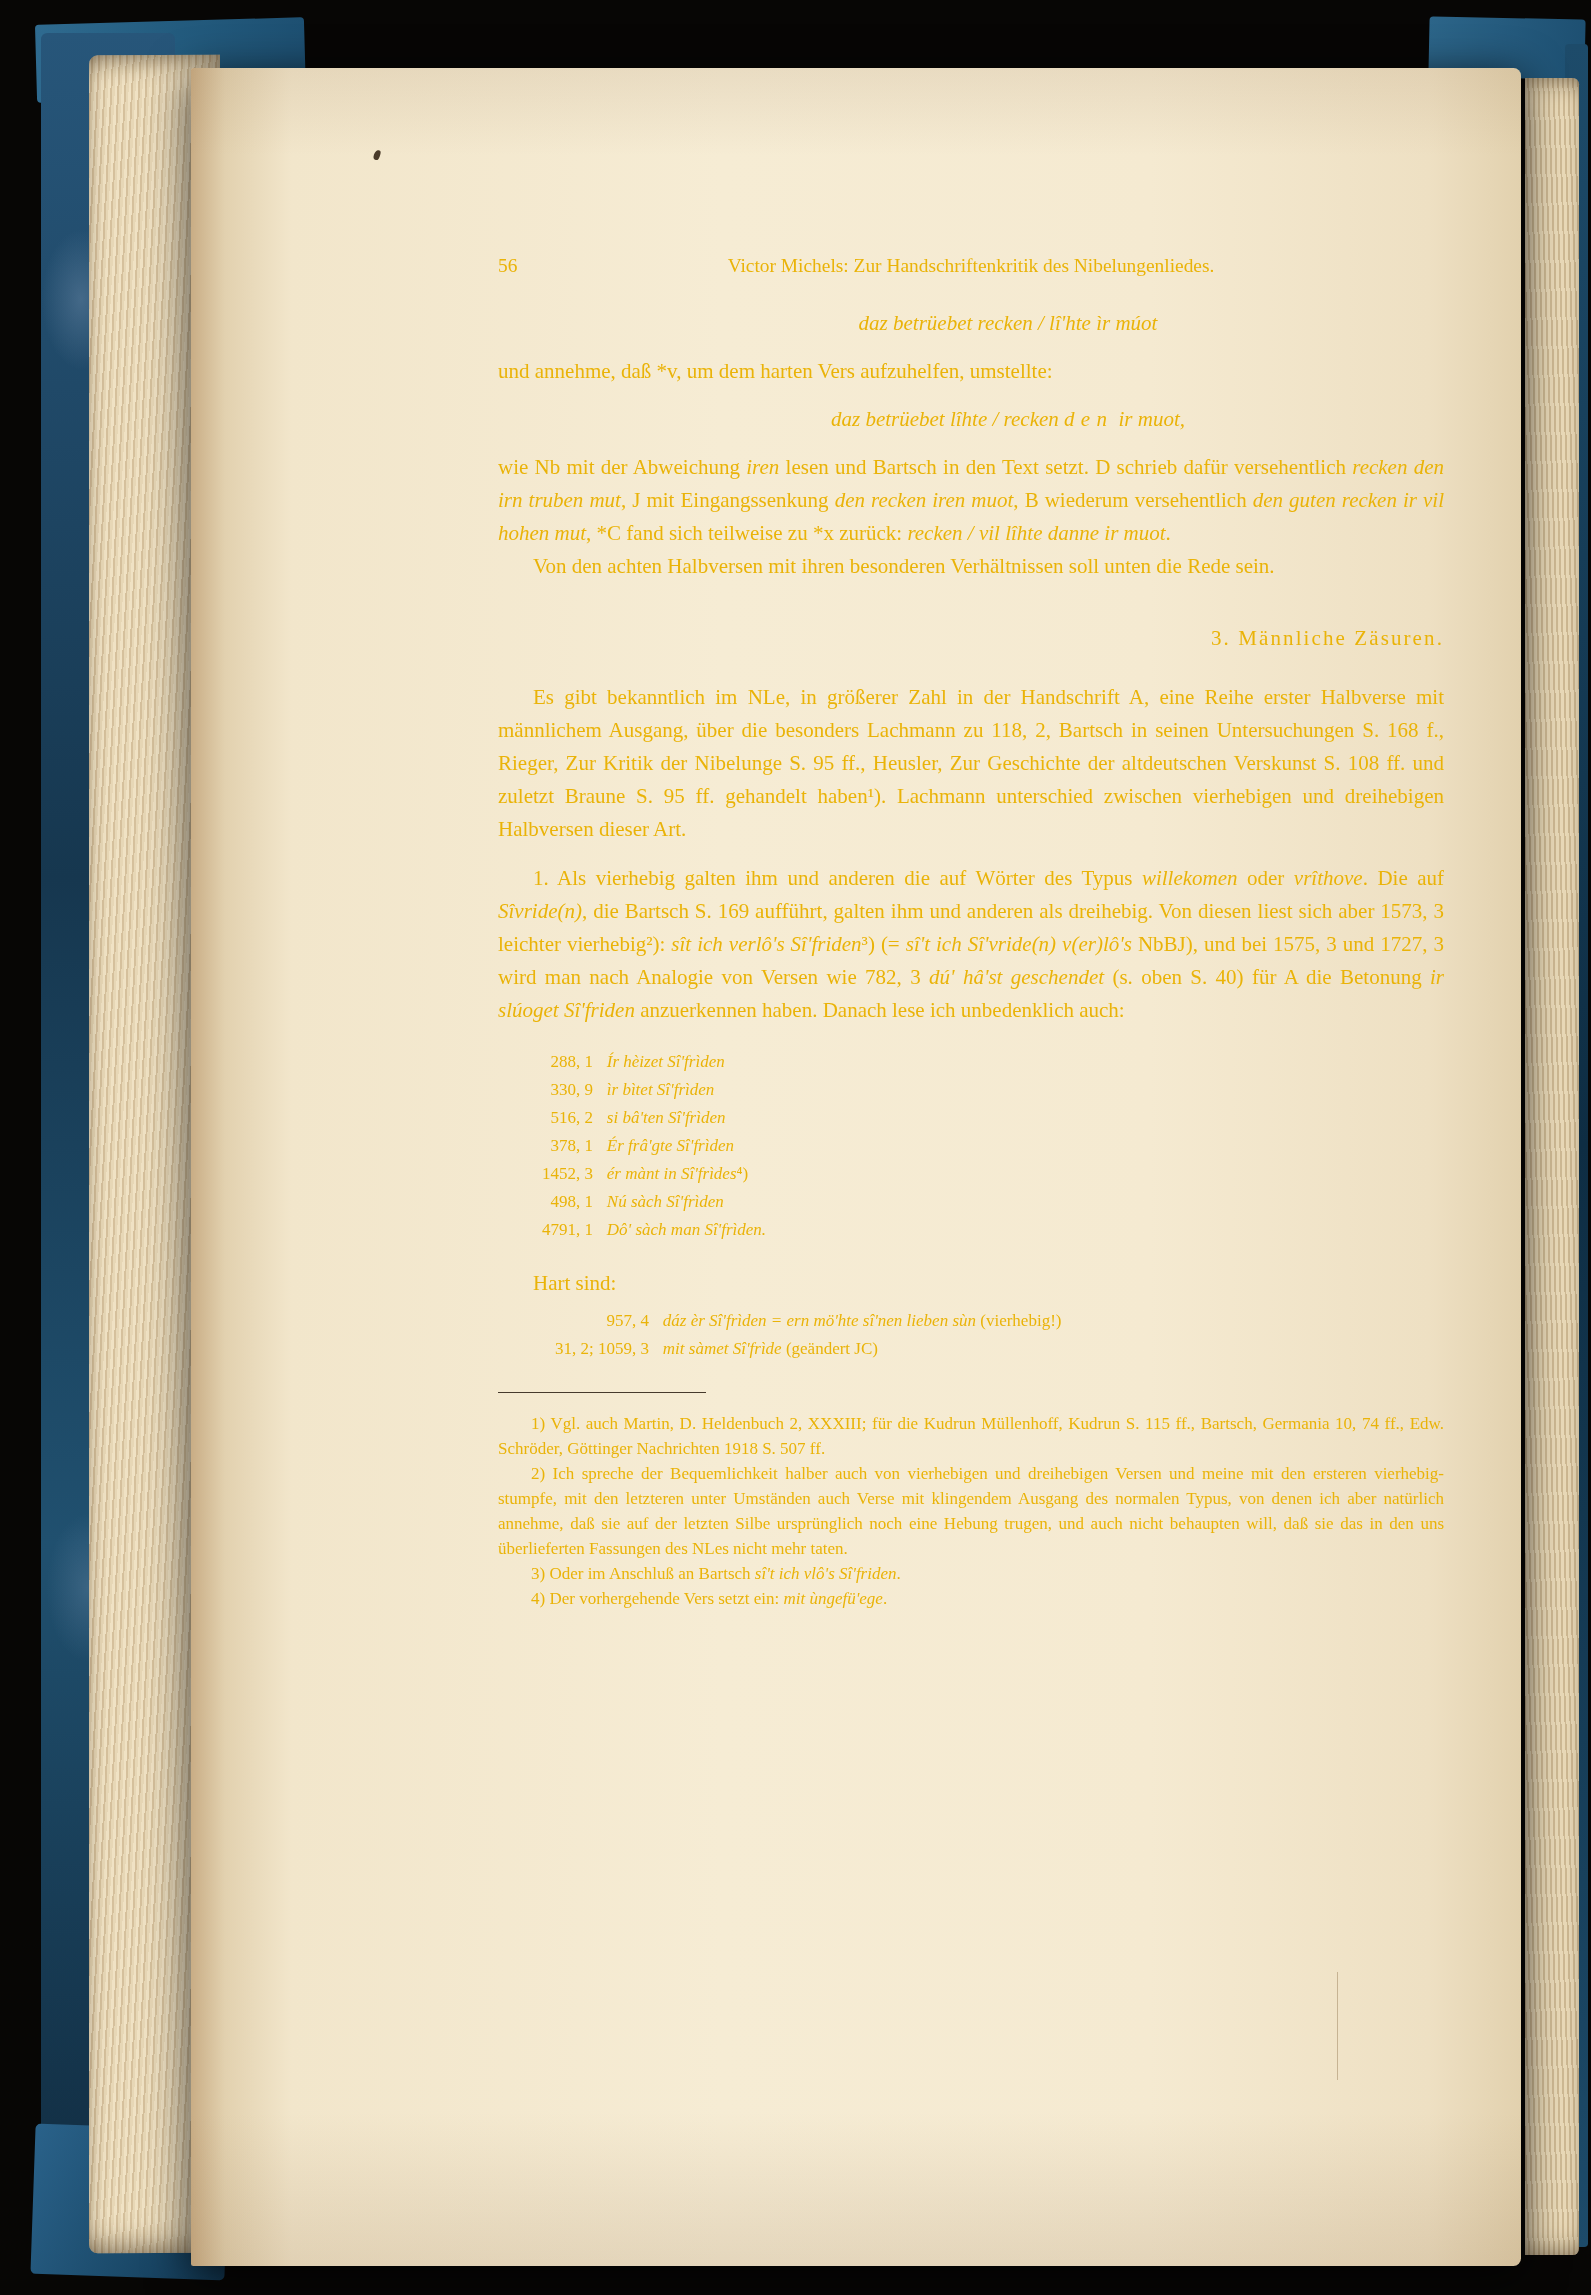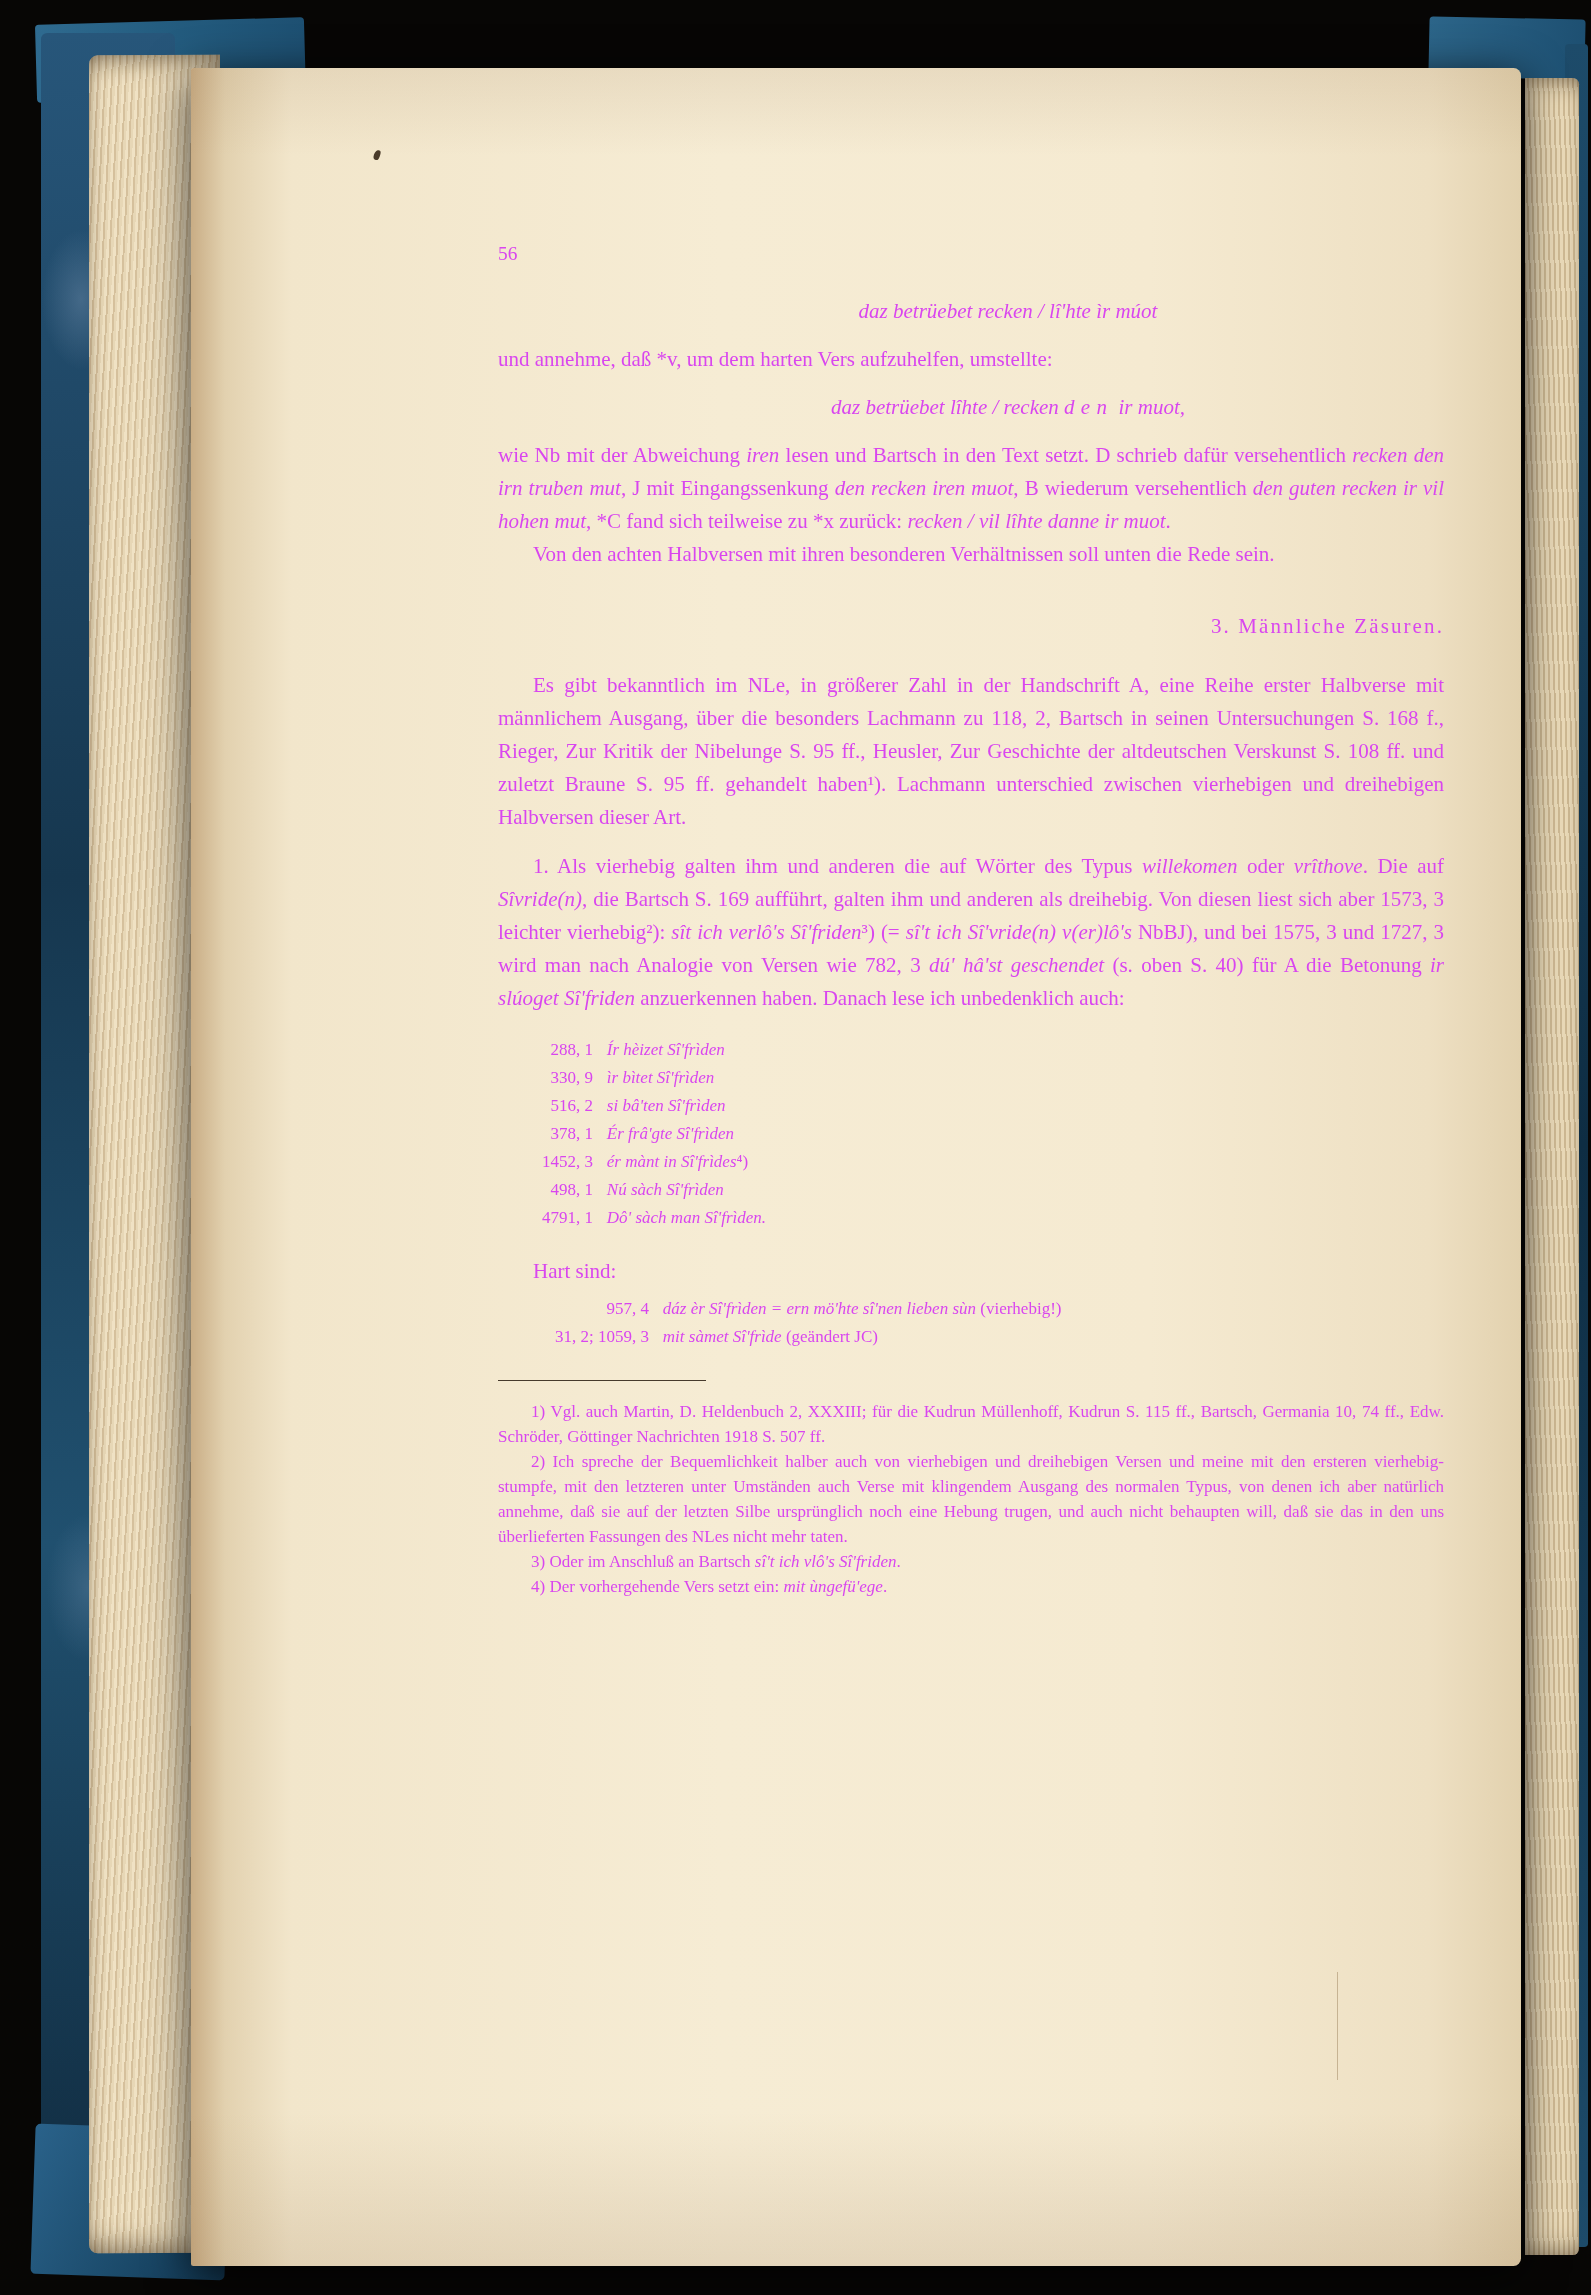--- a/index.html
+++ b/index.html
@@ -62,22 +62,22 @@
   .ink-speck{
     position:absolute;left:374px;top:150px;width:5.6px;height:10px;border-radius:60% 40% 50% 50%;
     background:#4a3b2a;transform:rotate(18deg);
   }
   .page-crease{
     position:absolute;left:1337px;top:1972px;width:1.3px;height:108px;
     background:rgba(120,90,50,.35);
   }
   
   .text-col{
-    position:absolute;left:498px;top:241px;width:946px;
-    color:#d946ef;font-size:21px;line-height:33px;text-align:justify;
+    position:absolute;left:498px;top:253px;width:946px;
+    color:#eab308;font-size:21px;line-height:33px;text-align:justify;
   }
   .it{font-style:italic;}
   .hdr{display:flex;align-items:baseline;font-size:19.4px;line-height:25px;margin-bottom:29px;text-align:left;}
   .hdr .pno{width:59px;}
   .hdr .rtitle{flex:1;text-align:center;}
   .hdr .sp{width:59px;}
   .verse{margin:15px 0 15px 74px;font-style:italic;text-align:center;}
   .para{margin:0;}
   .para.indent{text-indent:35px;}
   .para.gap{margin-top:16.3px;font-family:Liberation Serif, serif;}
@@ -104,20 +104,21 @@
   <div class="page-stack"></div>
   <div class="facing-page-edge"></div>
   <div class="main-page"></div>
   <div class="ink-speck"></div>
   <div class="page-crease"></div>
 
   <div class="text-col">
 
     <div class="hdr">
       <span class="pno">56</span>
+      <span class="rtitle">Victor Michels: Zur Handschriftenkritik des Nibelungenliedes.</span>
       <span class="sp"></span>
     </div>
 
     <div class="verse"><span class="it">daz betrüebet recken / lî'hte ìr múot</span></div>
 
     <p class="para"><span>und annehme, daß *v, um dem harten Vers aufzuhelfen, umstellte:</span></p>
 
     <div class="verse"><span class="it">daz betrüebet lîhte / recken </span><span class="it" style="letter-spacing: 0.3em;">den</span><span class="it"> ir muot,</span></div>
 
     <p class="para"><span>wie Nb mit der Abweichung </span><span class="it">iren</span><span> lesen und Bartsch in den Text setzt.  D schrieb dafür versehentlich </span><span class="it">recken den irn truben mut</span><span>, J mit Eingangssenkung </span><span class="it">den recken iren muot</span><span>, B wiederum versehentlich </span><span class="it">den guten recken ir vil hohen mut</span><span>, *C fand sich teilweise zu *x zurück: </span><span class="it">recken / vil lîhte danne ir muot</span><span>.</span></p>

